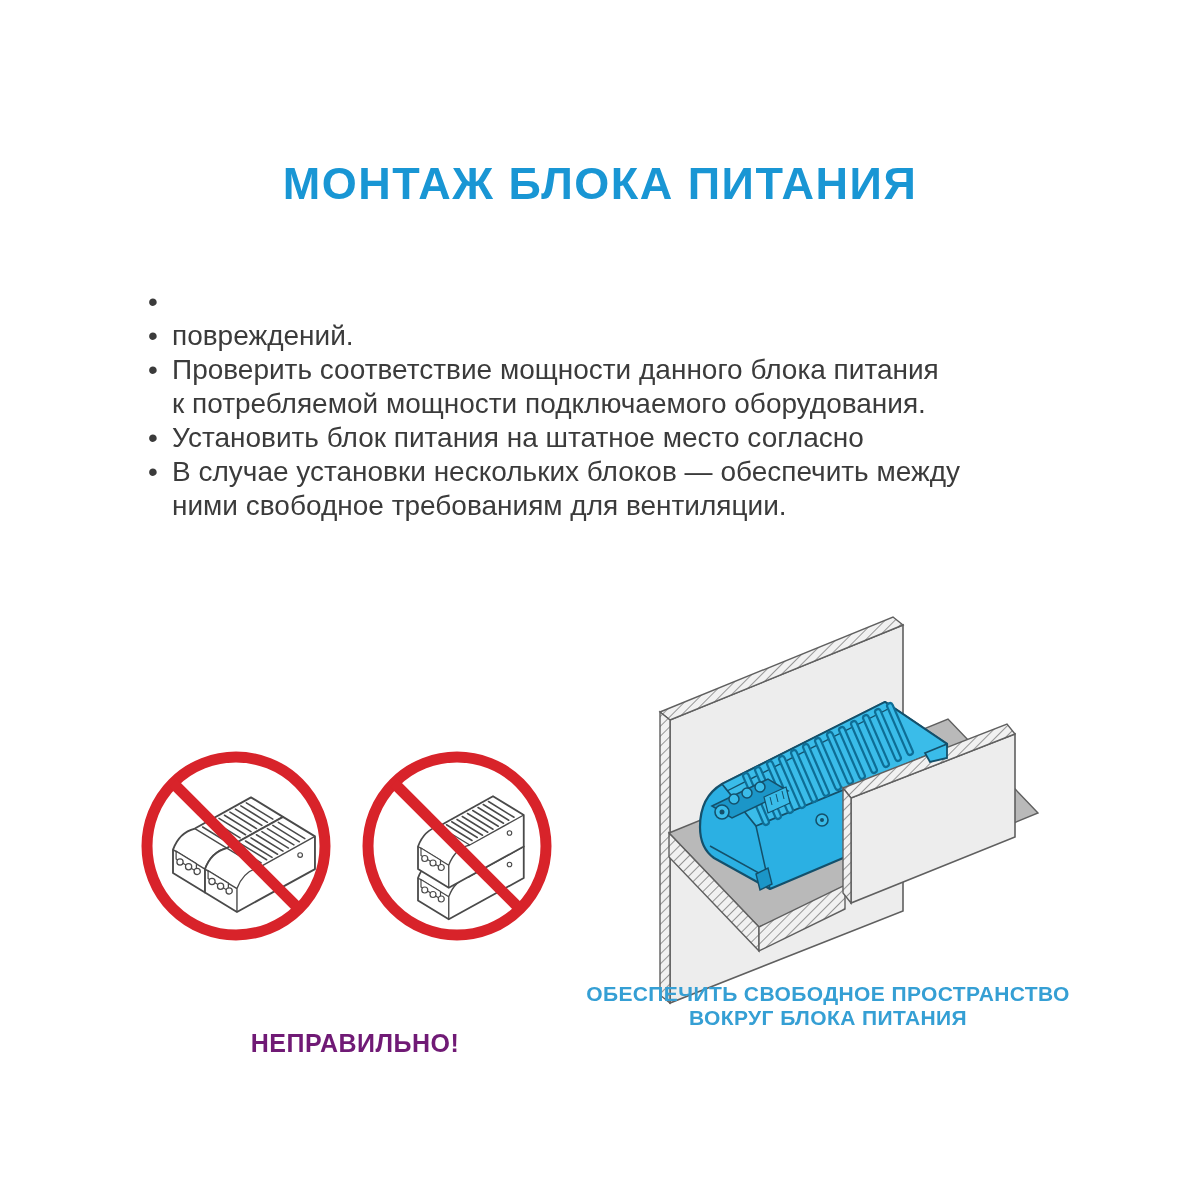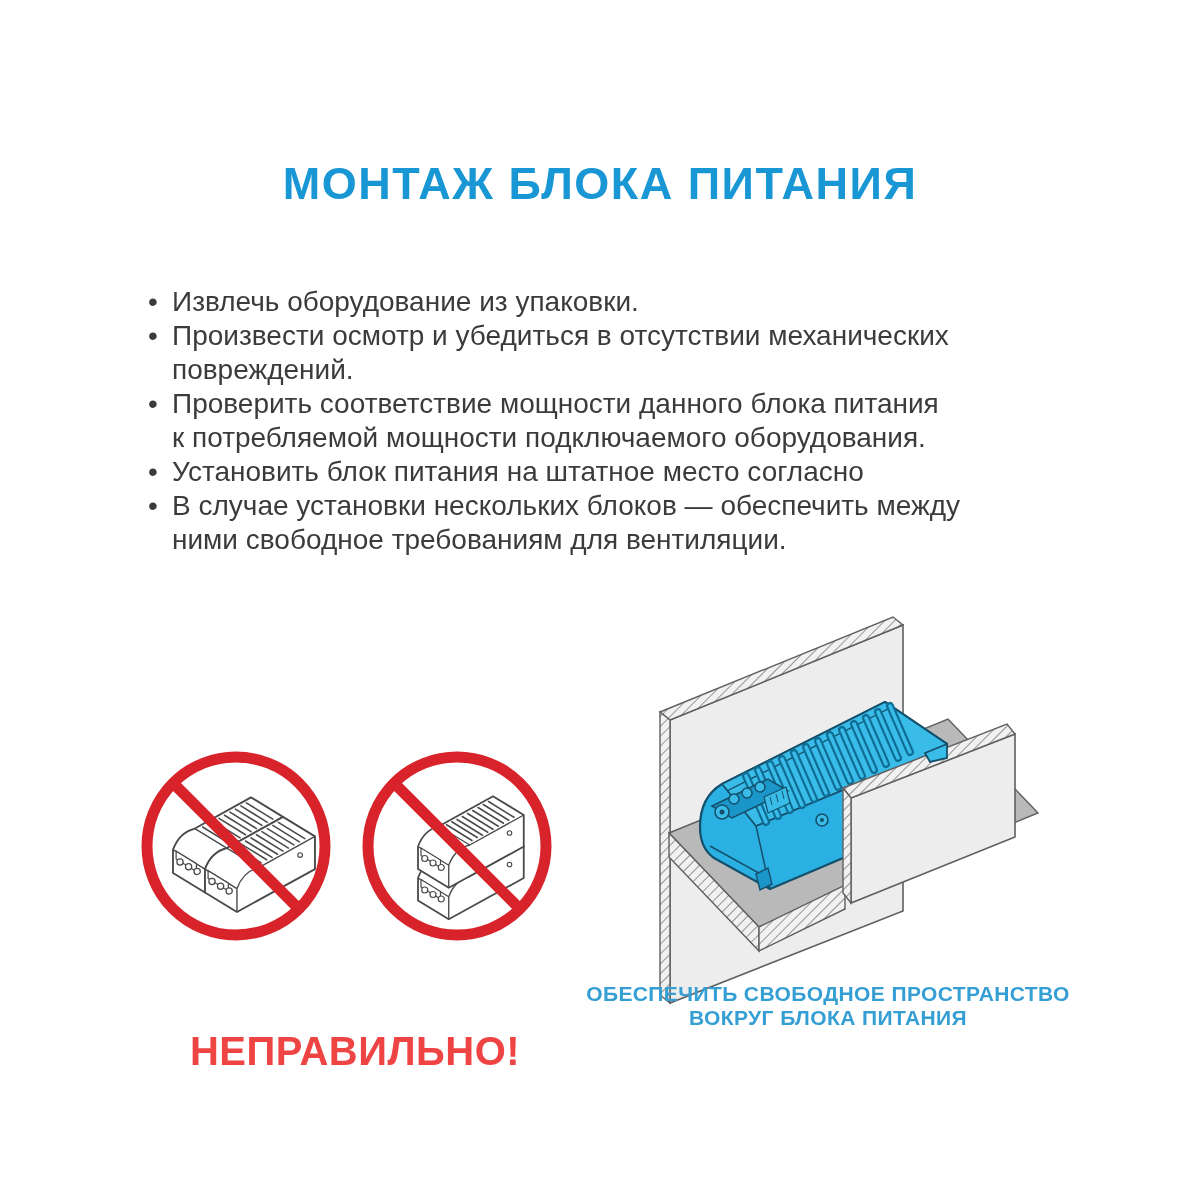--- a/index.html
+++ b/index.html
@@ -5,45 +5,41 @@
   html,body{margin:0;padding:0;background:#fff;}
   .page{position:relative;width:1097px;height:1200px;background:#ffffff;overflow:hidden;
         font-family:"Liberation Sans",sans-serif;}
   .title{position:absolute;left:0;top:158px;width:1200px;text-align:center;
          font-size:45px;font-weight:bold;letter-spacing:1.5px;color:#1996d4;}
   .bullets{position:absolute;left:148px;top:285px;width:950px;color:#3b3b3b;
            font-size:28px;line-height:34px;}
   .item{display:flex;align-items:flex-start;}
   .item .mark{width:24px;flex:0 0 24px;}
   .caption-wrong{position:absolute;left:155px;top:1029px;width:400px;text-align:center;
-                 font-size:40px;font-weight:bold;letter-spacing:0.5px;color:#ef4444;}
+                 font-size:25px;font-weight:bold;letter-spacing:0.5px;color:#701a75;}
   .caption-correct{position:absolute;left:578px;top:982px;width:500px;text-align:center;
                    font-size:21px;line-height:24px;letter-spacing:0.4px;font-weight:bold;
                    color:#359fd4;}
   .caption-correct span{display:block;}
   svg.overlay{position:absolute;left:0;top:0;}
 </style>
 </head>
 <body>
 
 <div class="page">
 
   <div class="title">МОНТАЖ БЛОКА ПИТАНИЯ</div>
 
   <div class="bullets">
     <div class="item">
       <span class="mark">•</span>
-      <div class="lines">
-          <div>Извлечь оборудование из упаковки.</div>
-        </div>
     </div>
     <div class="item">
       <span class="mark">•</span>
       <div class="lines">
-        <div>Произвести осмотр и убедиться в отсутствии механических</div>
         <div>повреждений.</div>
       </div>
     </div>
     <div class="item">
       <span class="mark">•</span>
       <div class="lines">
         <div>Проверить соответствие мощности данного блока питания</div>
         <div>к потребляемой мощности подключаемого оборудования.</div>
       </div>
     </div>

